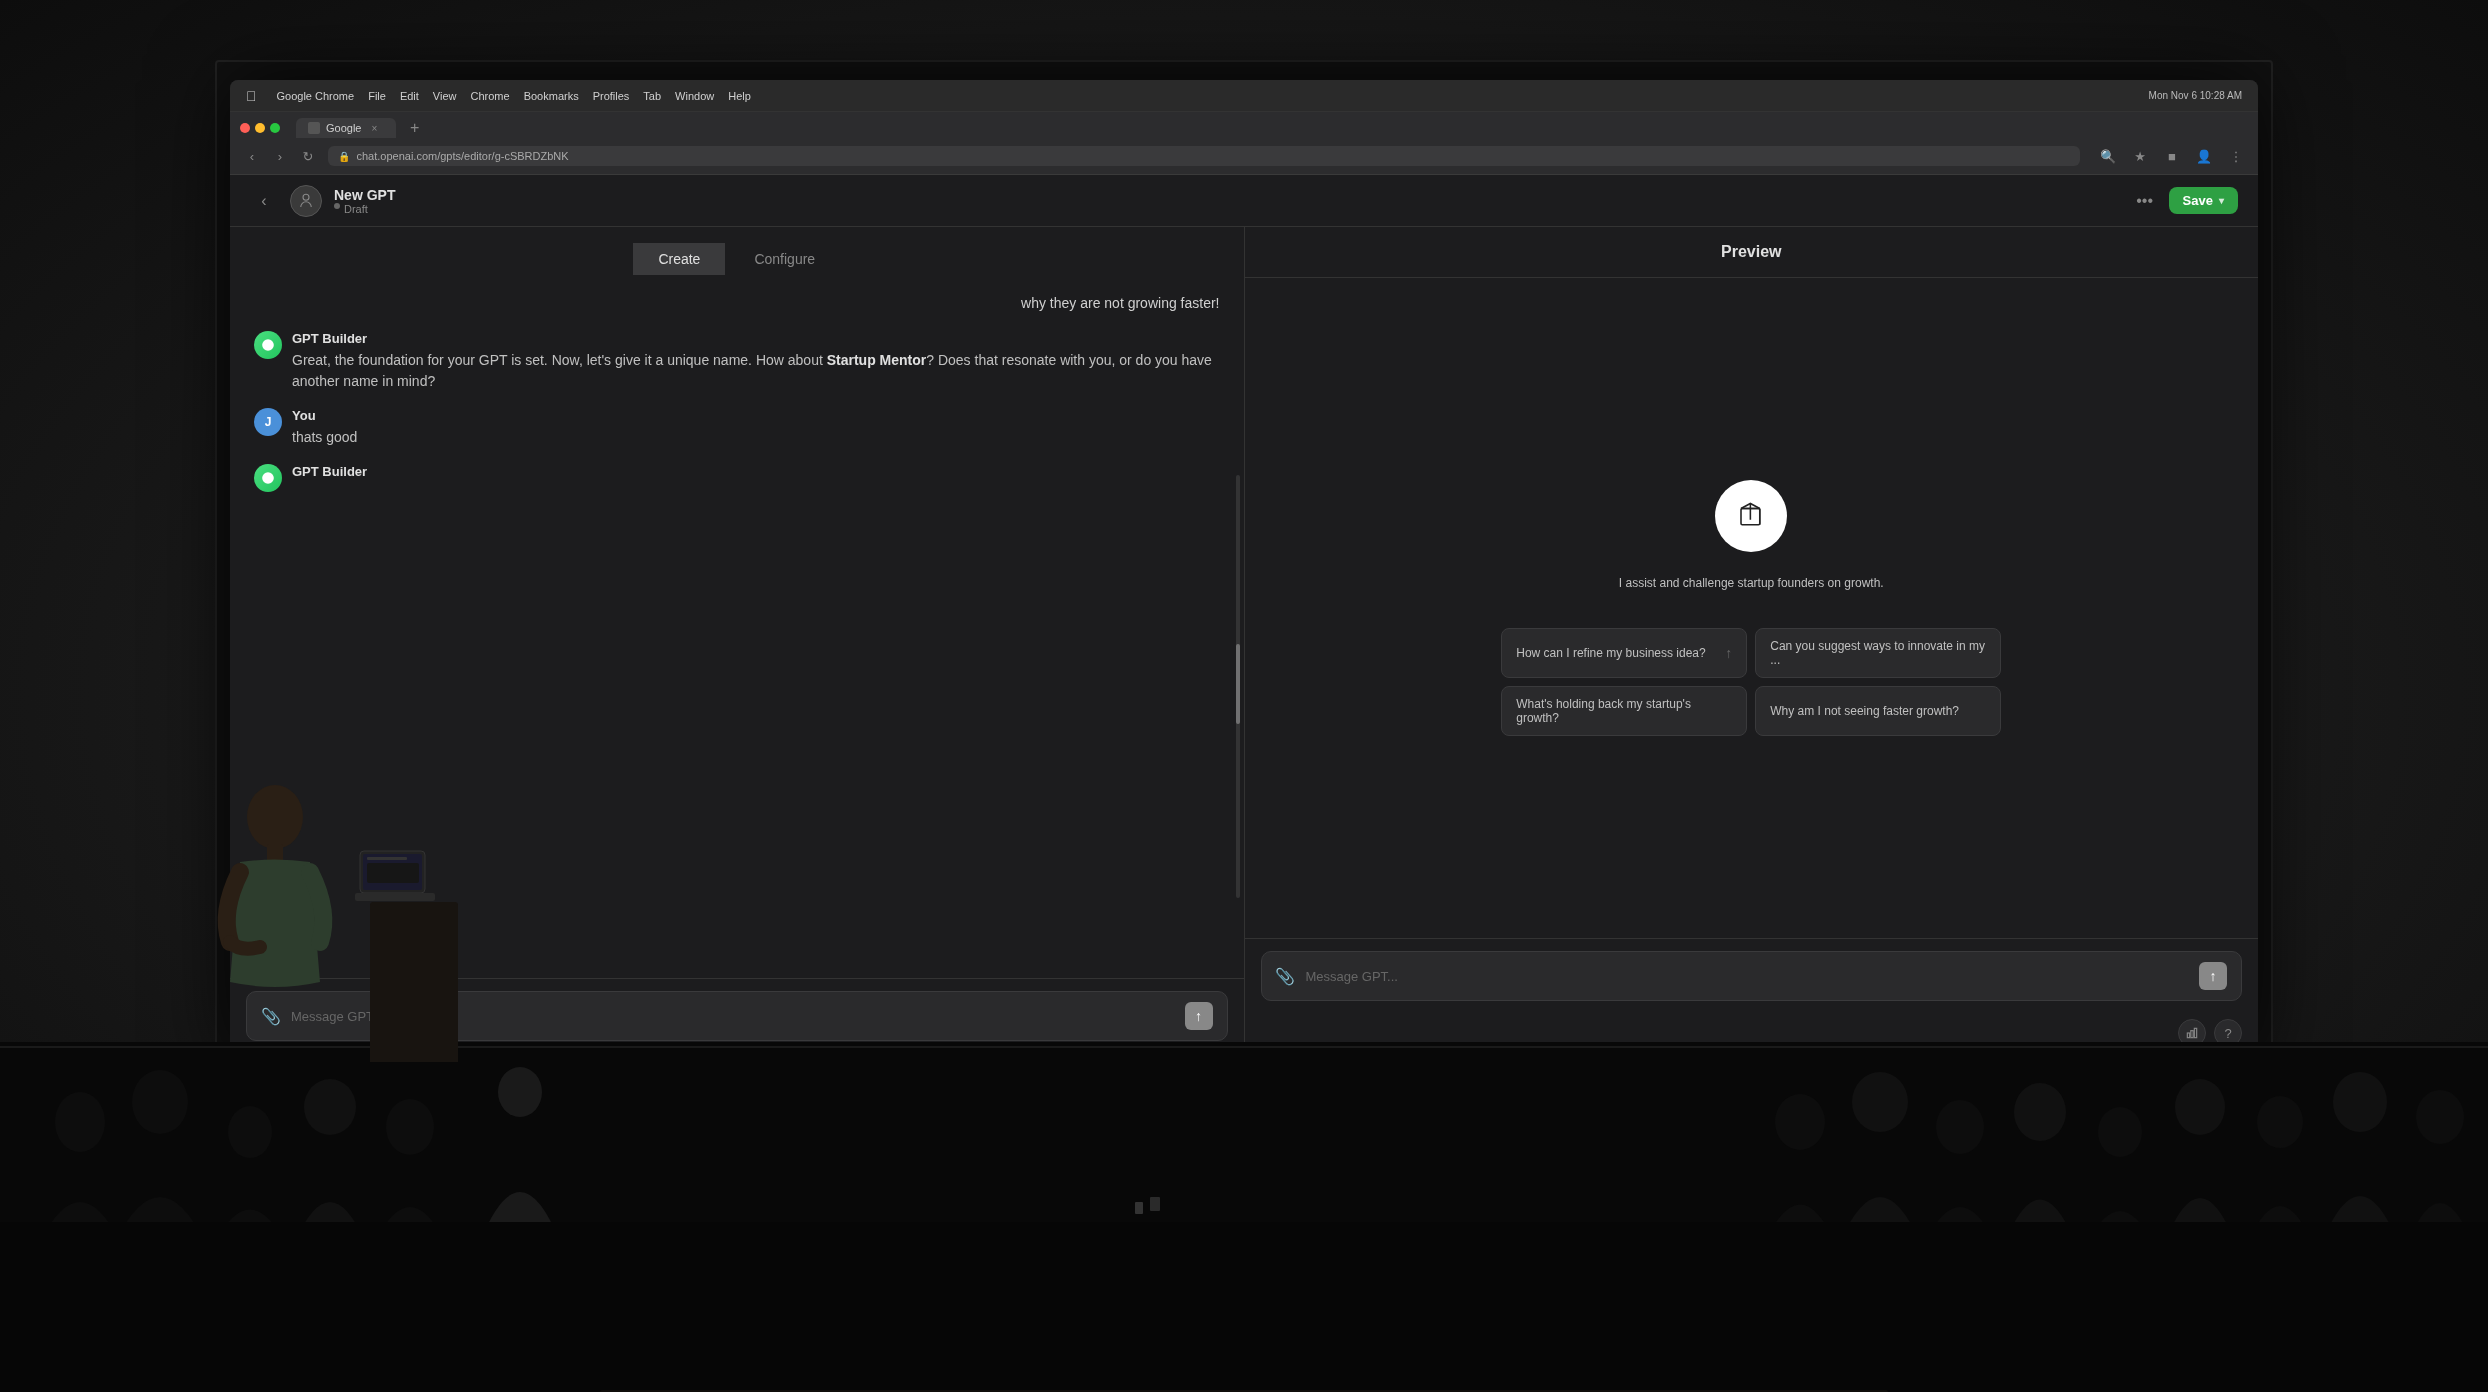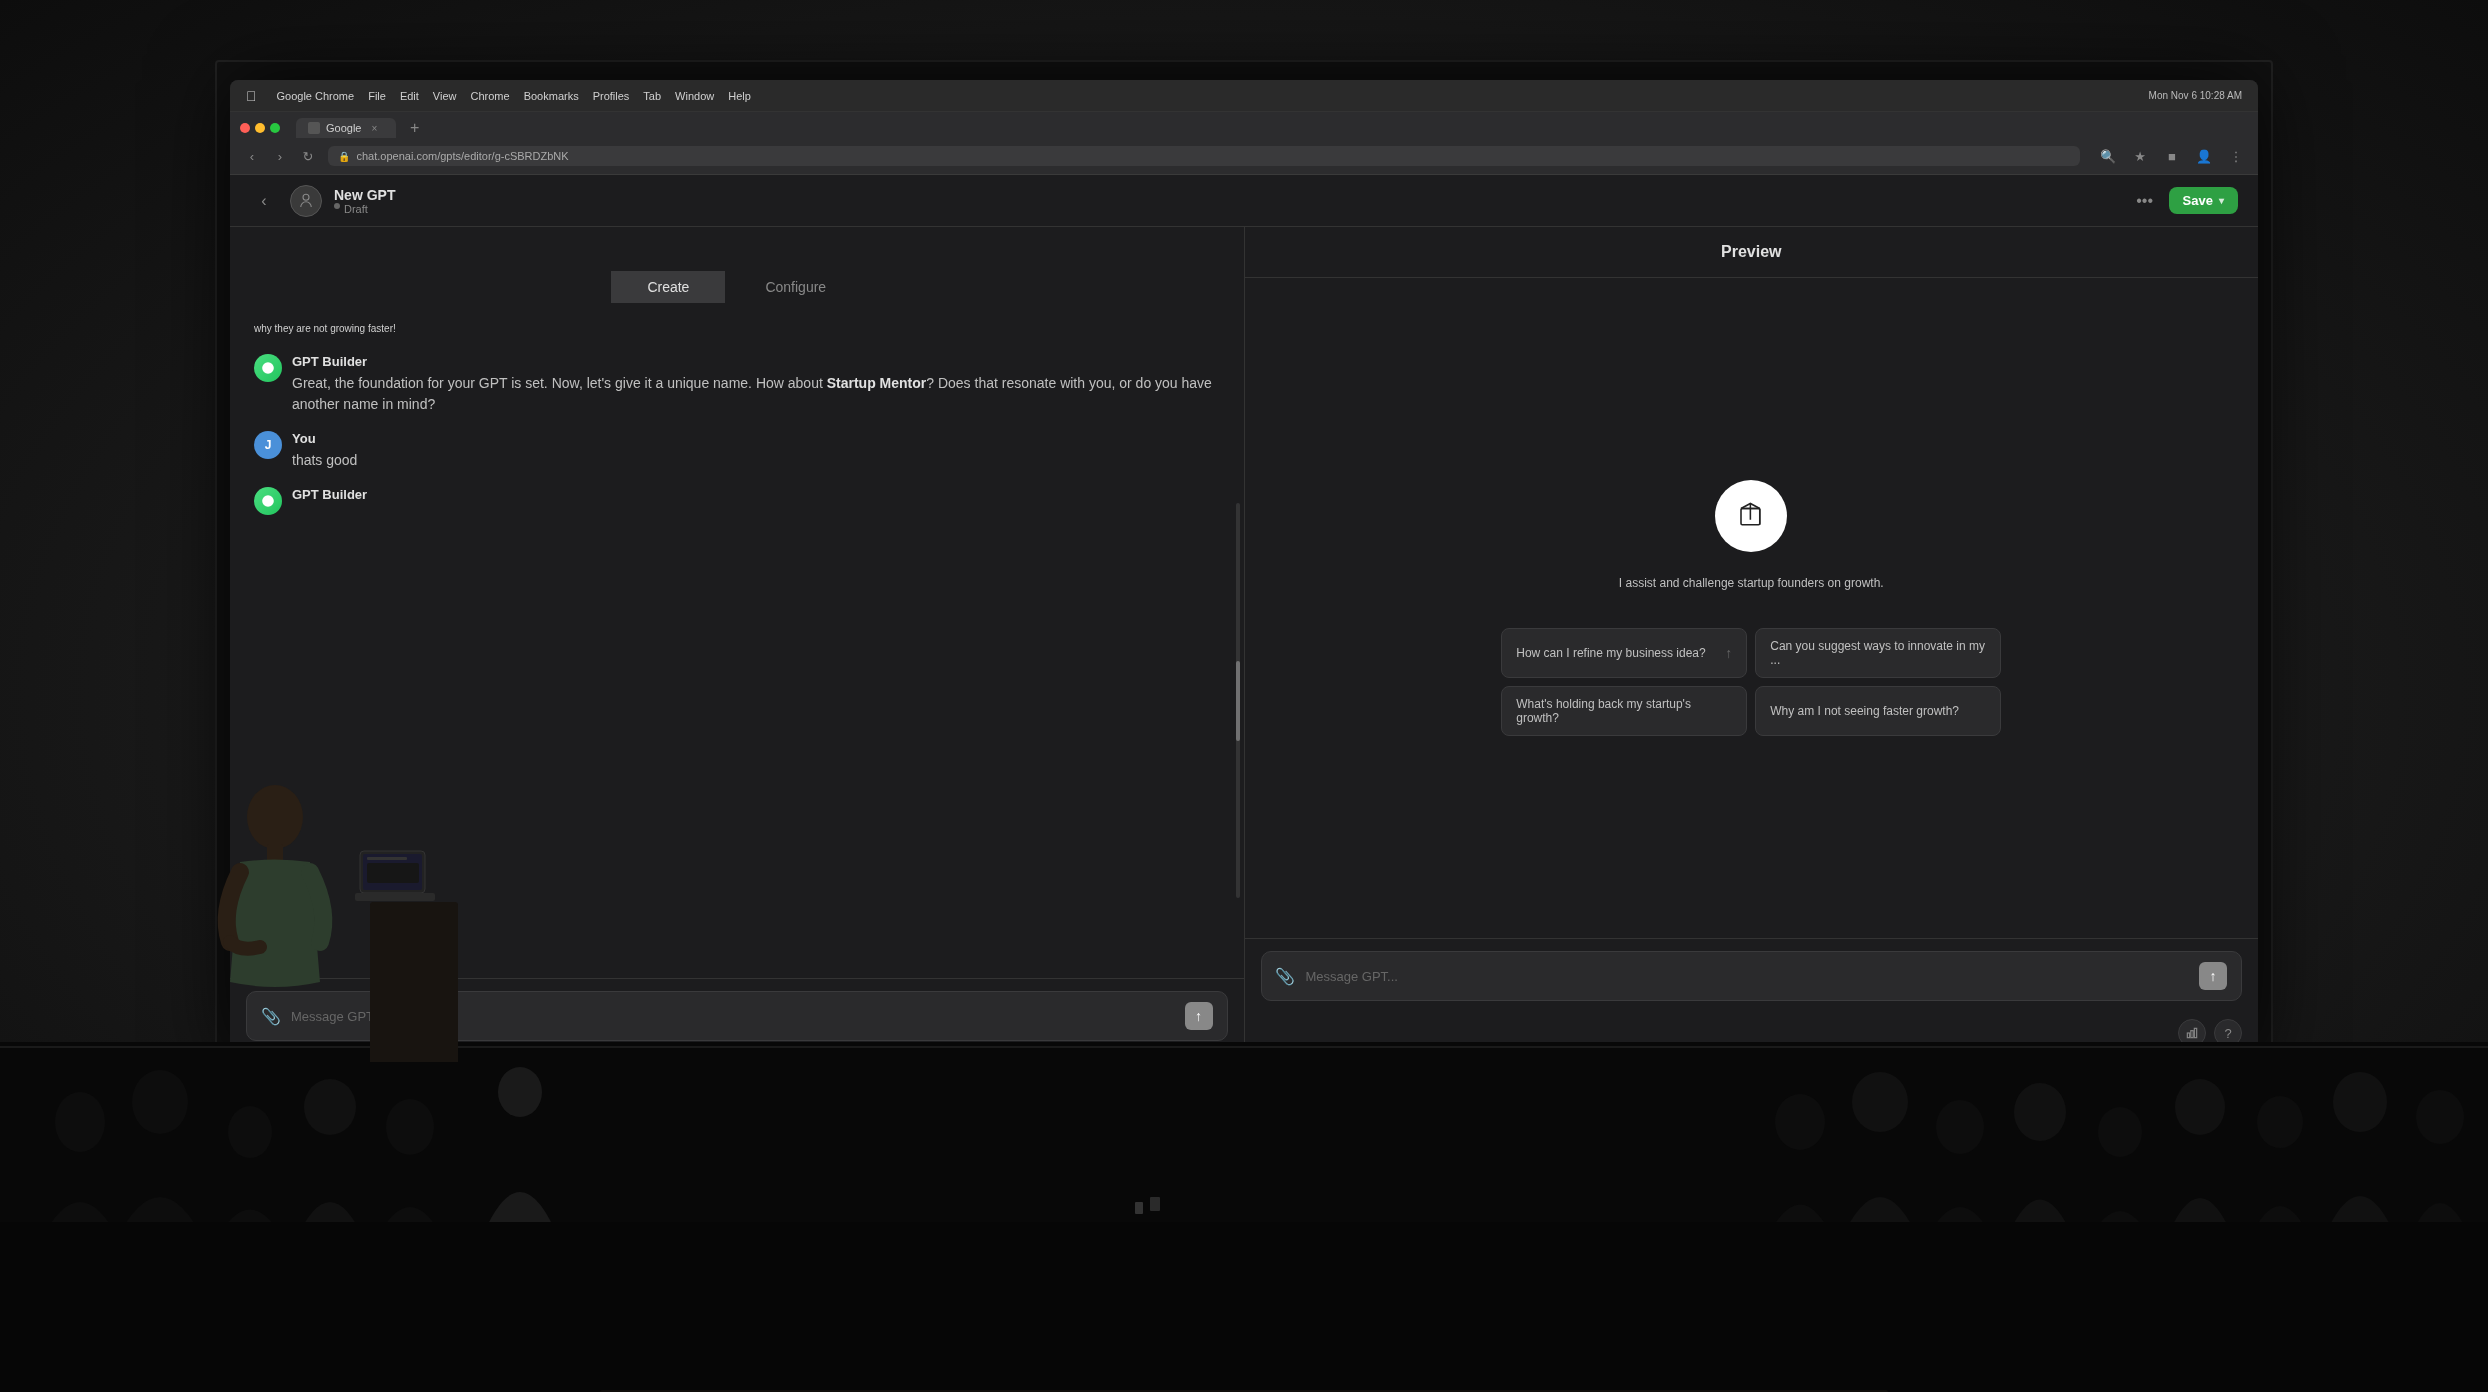--- a/index.html
+++ b/index.html
@@ -307,26 +307,25 @@
     }
 
     .panel-tabs {
       display: flex;
       justify-content: center;
       padding: 16px 20px 0;
       gap: 4px;
     }
 
     .panel-tab {
-      padding: 8px 36px;
+      padding: 8px 25px;
       border-radius: 0;
       font-size: 14px;
       font-weight: 500;
       cursor: pointer;
-      margin-top: 28px;
     }
 
     .panel-tab.active {
       background: #3a3a3c;
       color: #e0e0e0;
     }
 
     .panel-tab.inactive {
       color: #888;
       background: transparent;
@@ -342,23 +341,23 @@
     }
 
     .chat-scroll-area {
       display: flex;
       flex-direction: column;
       gap: 16px;
       padding-bottom: 8px;
     }
 
     .user-message-text {
-      font-size: 10px;
+      font-size: 14px;
       color: #d0d0d0;
-      text-align: left;
+      text-align: right;
       padding: 4px 0;
     }
 
     .bot-message {
       display: flex;
       gap: 10px;
       align-items: flex-start;
     }
 
     .bot-avatar {

